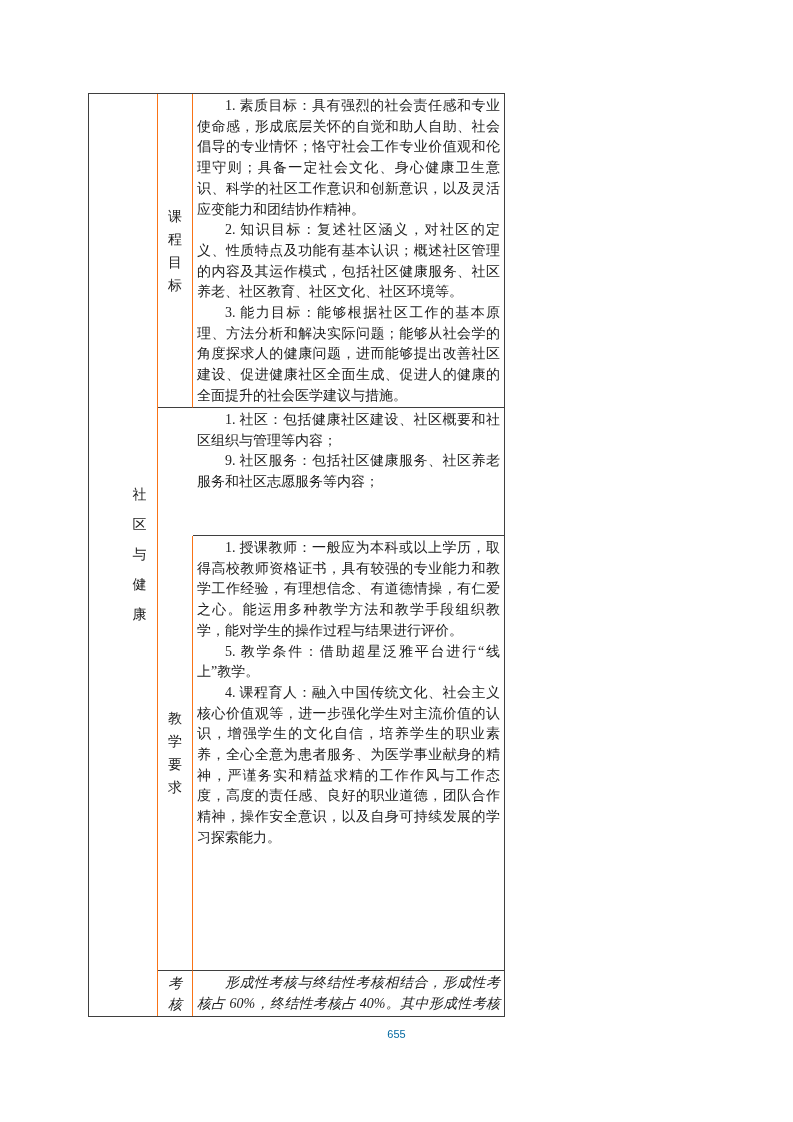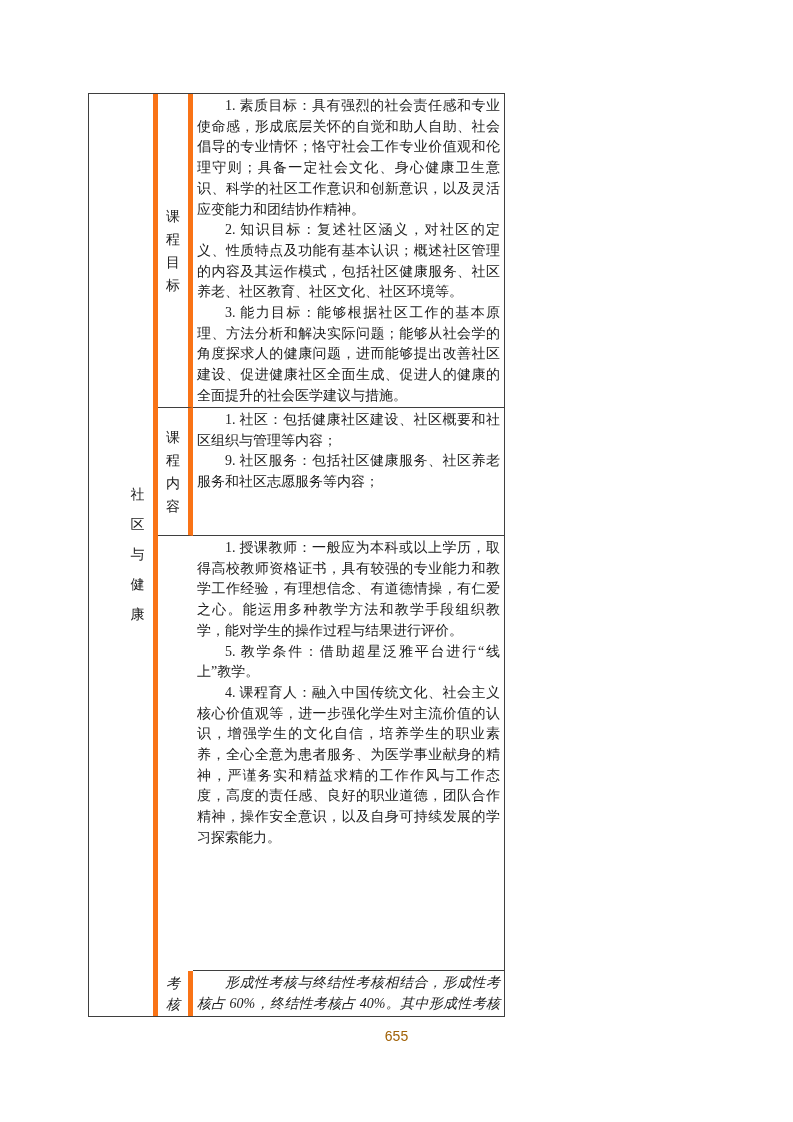--- a/index.html
+++ b/index.html
@@ -23,21 +23,21 @@
     display: grid;
     grid-template-columns: 33px 36px 35px 311px;
     grid-template-rows: 314px 128px 435px 45px;
     border: 1px solid #3f3f3f;
     box-sizing: border-box;
   }
   .cell {
     box-sizing: border-box;
     overflow: hidden;
   }
-  .bR { border-right: 5px solid #f97316; }
+  .bR { border-right: 1px solid #f97316; }
   .bB { border-bottom: 1px solid #3f3f3f; }
 
   .num-cell {
     grid-column: 1;
     grid-row: 1 / 5;
     display: flex;
     align-items: center;
     justify-content: center;
     font-size: 14px;
   }
@@ -82,22 +82,22 @@
   .r3 { grid-row: 3; }
   .r4 { grid-row: 4; font-style: italic; }
 
   .page-number {
     position: absolute;
     left: 0;
     right: 0;
     top: 1028px;
     text-align: center;
     font-family: "Liberation Sans", "DejaVu Sans", sans-serif;
-    font-size: 14px;
-    color: #a16207;
+    font-size: 11px;
+    color: #0369a1;
   }
 </style>
 </head>
 <body>
 
 <div class="page">
 
   <div class="doc-table">
 
 
@@ -107,28 +107,28 @@
 
     <div class="cell label-cell bR bB r1">
       <span class="vtext">课程目标</span>
     </div>
     <div class="cell content-cell bB r1">
       <p>1. 素质目标：具有强烈的社会责任感和专业使命感，形成底层关怀的自觉和助人自助、社会倡导的专业情怀；恪守社会工作专业价值观和伦理守则；具备一定社会文化、身心健康卫生意识、科学的社区工作意识和创新意识，以及灵活应变能力和团结协作精神。</p>
       <p>2. 知识目标：复述社区涵义，对社区的定义、性质特点及功能有基本认识；概述社区管理的内容及其运作模式，包括社区健康服务、社区养老、社区教育、社区文化、社区环境等。</p>
       <p>3. 能力目标：能够根据社区工作的基本原理、方法分析和解决实际问题；能够从社会学的角度探求人的健康问题，进而能够提出改善社区建设、促进健康社区全面生成、促进人的健康的全面提升的社会医学建议与措施。</p>
     </div>
 
-    <div class="cell label-cell bR bB r2">
-      <span class="vtext">课程内容</span>
-    </div>
     <div class="cell content-cell bB r2">
       <p>1. 社区：包括健康社区建设、社区概要和社区组织与管理等内容；</p>
       <p>9. 社区服务：包括社区健康服务、社区养老服务和社区志愿服务等内容；</p>
     </div>
 
+    <div class="cell label-cell bR bB r3">
+      <span class="vtext">教学要求</span>
+    </div>
     <div class="cell content-cell bB r3">
       <p>1. 授课教师：一般应为本科或以上学历，取得高校教师资格证书，具有较强的专业能力和教学工作经验，有理想信念、有道德情操，有仁爱之心。能运用多种教学方法和教学手段组织教学，能对学生的操作过程与结果进行评价。</p>
       <p>5. 教学条件：借助超星泛雅平台进行“线上”教学。</p>
       <p>4. 课程育人：融入中国传统文化、社会主义核心价值观等，进一步强化学生对主流价值的认识，增强学生的文化自信，培养学生的职业素养，全心全意为患者服务、为医学事业献身的精神，严谨务实和精益求精的工作作风与工作态度，高度的责任感、良好的职业道德，团队合作精神，操作安全意识，以及自身可持续发展的学习探索能力。</p>
     </div>
 
     <div class="cell label-cell tight bR r4">
       <span class="vtext">考核</span>
     </div>
     <div class="cell content-cell r4">

